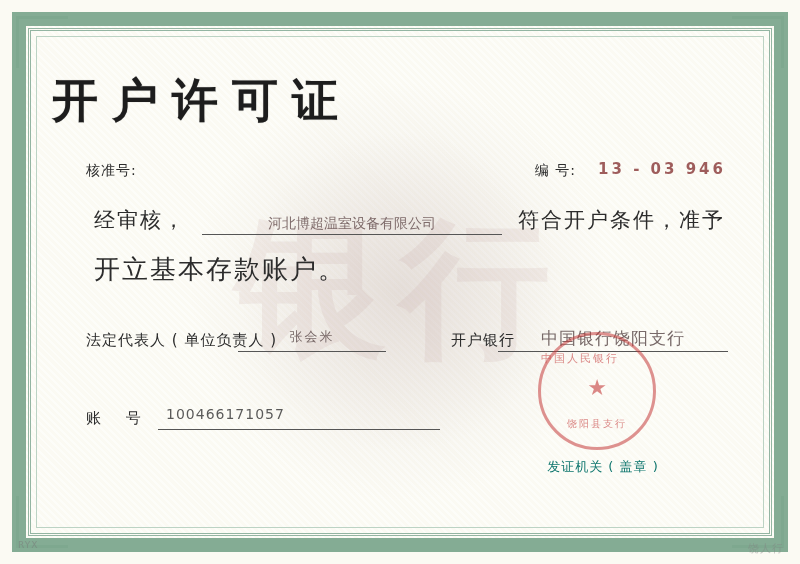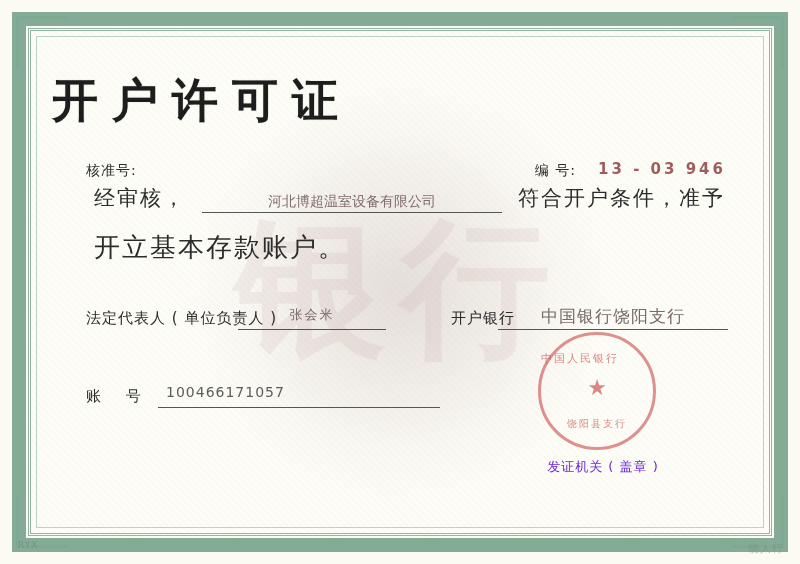--- a/index.html
+++ b/index.html
@@ -145,20 +145,21 @@
     right: 22px;
     top: 2px;
     font-size: 15px;
     letter-spacing: 3px;
     color: #8a3a3a;
     opacity: 0.82;
     font-weight: bold;
   }
 
   .para {
+    margin-top: 22px;
     font-size: 21px;
     letter-spacing: 2px;
     padding-left: 40px;
     position: relative;
     height: 34px;
     text-decoration: underline;
   }
   .para .lead { position: absolute; left: 42px; top: 0; }
   .para .company-slot {
     position: absolute;
@@ -249,21 +250,21 @@
   }
 
   
   .issuer {
     position: absolute;
     right: 30px;
     bottom: 36px;
     width: 230px;
     text-align: center;
     font-size: 13px;
-    color: #6d28d9;
+    color: #0f766e;
     letter-spacing: 1px;
   }
   .issuer-date {
     margin-top: 10px;
     font-size: 13px;
     letter-spacing: 1px;
   }
 
   .seal {
     position: absolute;

